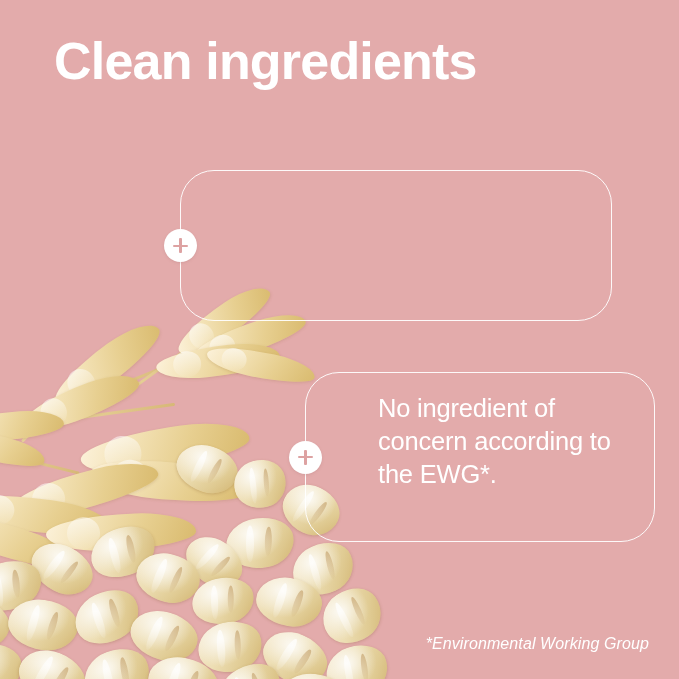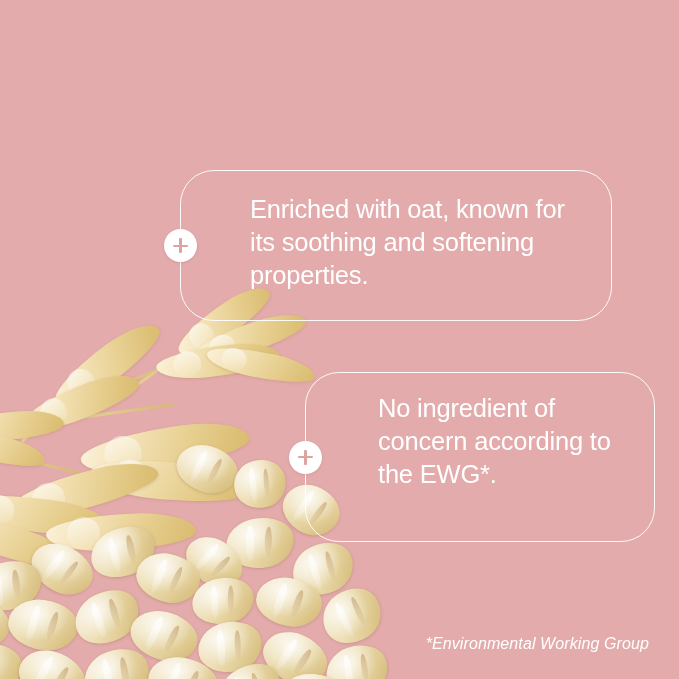--- a/index.html
+++ b/index.html
@@ -172,20 +172,21 @@
     letter-spacing: 0.1px;
     white-space: nowrap;
     margin-top: 25px;
   }
 </style>
 </head>
 <body>
 
 <div id="stage">
 
+  <div id="page-title">Clean ingredients</div>
 
   <div id="oat-photo">
 
     <div class="stem" style="left:40px; top:128px; width:210px; transform:rotate(-22deg);"></div>
     <div class="stem" style="left:52px; top:140px; width:120px; transform:rotate(-46deg);"></div>
     <div class="stem" style="left:96px; top:118px; width:110px; transform:rotate(-8deg);"></div>
     <div class="stem" style="left:150px; top:96px; width:120px; transform:rotate(-36deg);"></div>
     <div class="stem" style="left:22px; top:150px; width:90px; transform:rotate(14deg);"></div>
 
     <div class="spikelet" style="left:200px; top:6px;  width:108px; height:30px; transform:rotate(-34deg);"></div>
@@ -234,21 +235,20 @@
     <div class="flake" style="left:178px; top:358px; width:70px; height:48px; transform:rotate(12deg);"></div>
     <div class="flake" style="left:248px; top:366px; width:64px; height:48px; transform:rotate(-28deg);"></div>
     <div class="flake" style="left:310px; top:374px; width:68px; height:48px; transform:rotate(6deg);"></div>
   </div>
 
   <div class="feature-card" id="feature-card-1">
     <div class="plus-badge">
       <span class="bar-h"></span>
       <span class="bar-v"></span>
     </div>
-    <div class="card-text">Enriched with oat, known for its soothing and softening properties.</div>
   </div>
 
   <div class="feature-card" id="feature-card-2">
     <div class="plus-badge">
       <span class="bar-h"></span>
       <span class="bar-v"></span>
     </div>
     <div class="card-text">No ingredient of concern according to the EWG*.</div>
   </div>
 

